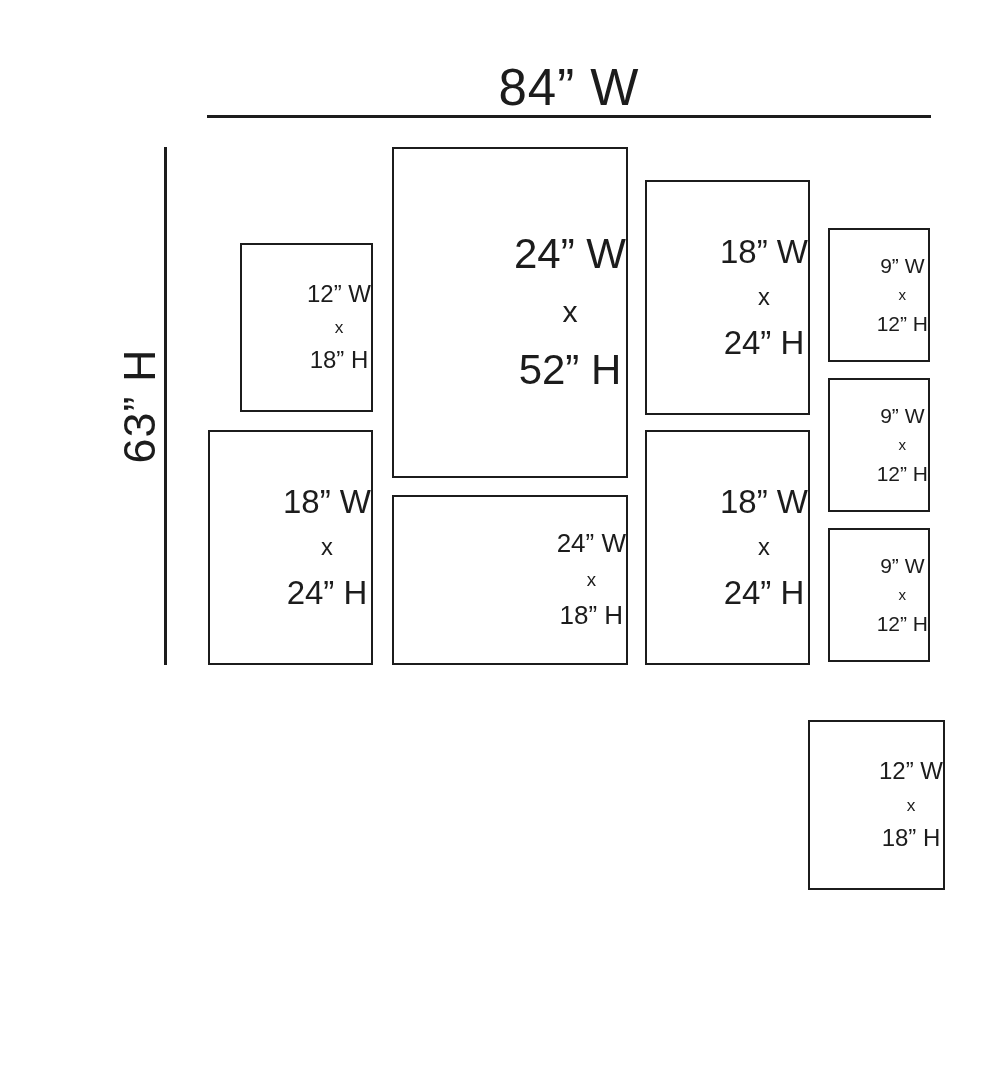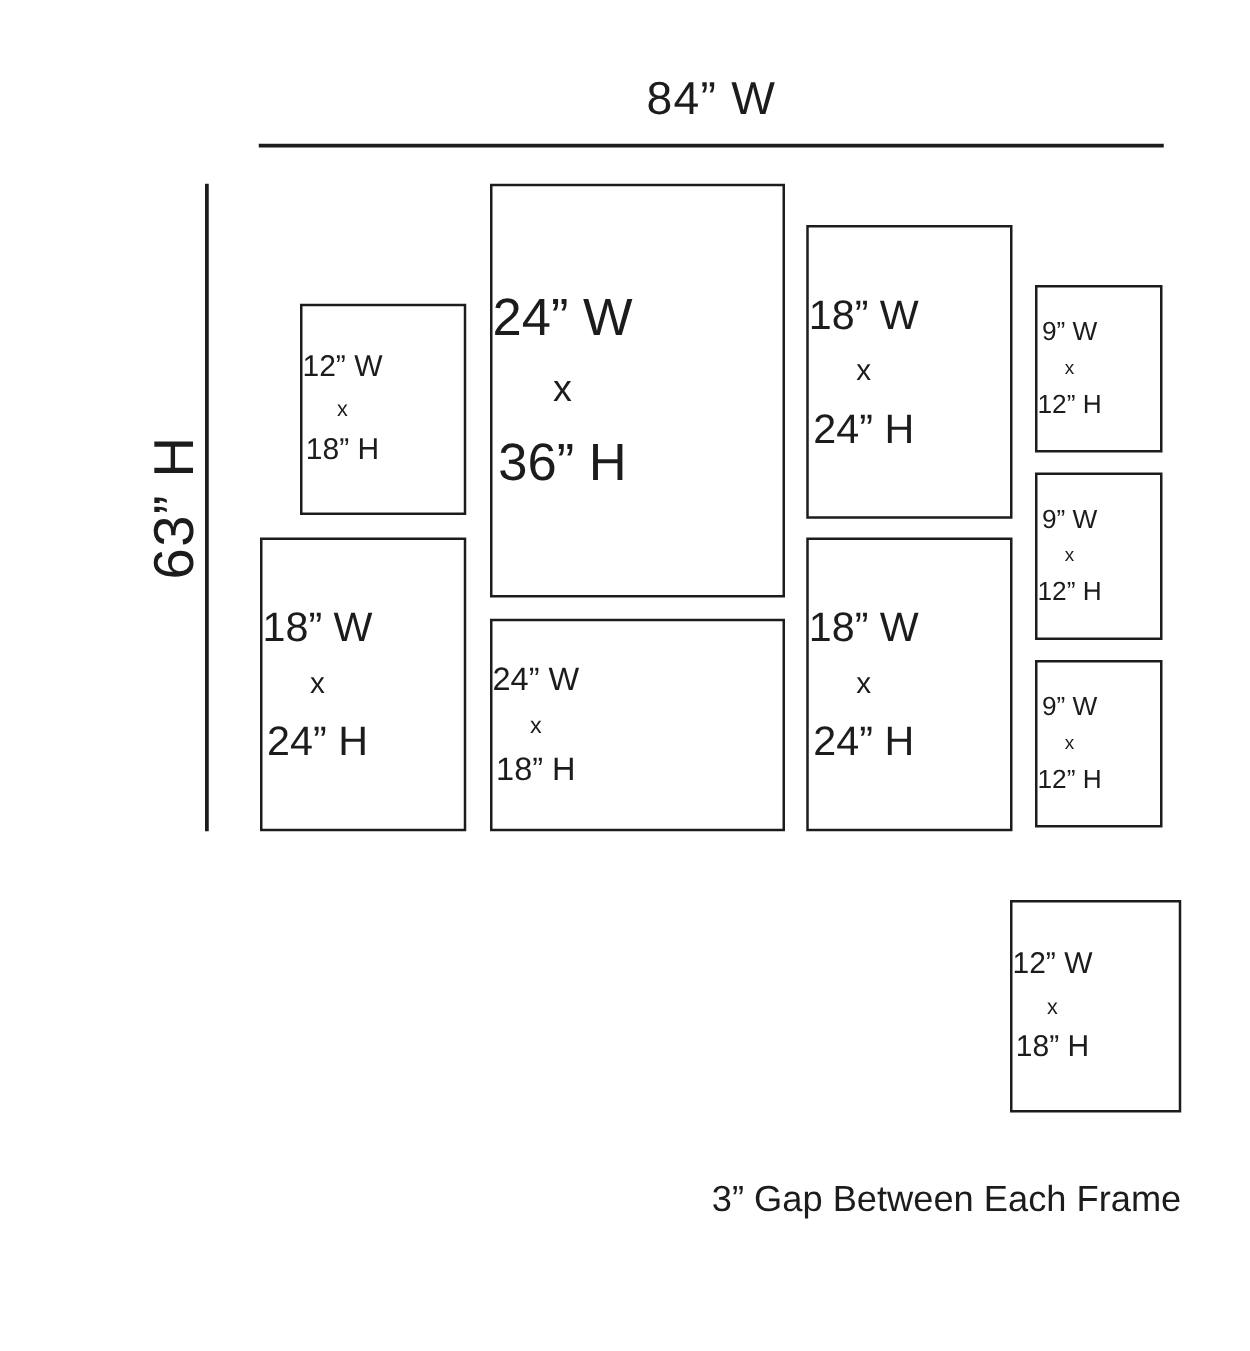--- a/index.html
+++ b/index.html
@@ -18,21 +18,21 @@
     position: absolute;
     left: 207px; top: 115px;
     width: 724px; height: 3px;
     background: #1c1c1c;
   }
   .width-label {
     position: absolute;
     left: 207px; top: 58px;
     width: 724px;
     text-align: center;
-    font-size: 37px;
+    font-size: 51px;
     letter-spacing: 1px;
   }
   .height-line {
     position: absolute;
     left: 164px; top: 147px;
     width: 3px; height: 518px;
     background: #1c1c1c;
   }
   .height-label {
     position: absolute;
@@ -49,21 +49,21 @@
     letter-spacing: 1px;
   }
   
   .frame {
     position: absolute;
     box-sizing: border-box;
     border: 2px solid #1c1c1c;
     background: #ffffff;
     display: flex;
     align-items: center;
-    justify-content: flex-start;
+    justify-content: flex-end;
     text-align: center;
   }
   .frame-label {
     display: flex;
     flex-direction: column;
     align-items: center;
     line-height: 1.2;
     gap: 0.35em;
   }
   .frame-label .sep { font-size: 0.72em; }
@@ -107,21 +107,21 @@
       <span class="dim">12” W</span>
       <span class="sep">x</span>
       <span class="dim">18” H</span>
     </div>
   </div>
 
   <div class="frame f1">
     <div class="frame-label">
       <span class="dim">24” W</span>
       <span class="sep">x</span>
-      <span class="dim">36” H</span>
+      <span class="dim">52” H</span>
     </div>
   </div>
 
   <div class="frame f2">
     <div class="frame-label">
       <span class="dim">18” W</span>
       <span class="sep">x</span>
       <span class="dim">24” H</span>
     </div>
   </div>
@@ -176,16 +176,15 @@
 
   <div class="frame f9">
     <div class="frame-label">
       <span class="dim">12” W</span>
       <span class="sep">x</span>
       <span class="dim">18” H</span>
     </div>
   </div>
 
   <div class="notes">
-    <div>3” Gap Between Each Frame</div>
   </div>
 
 </div>
 
 </body></html>

